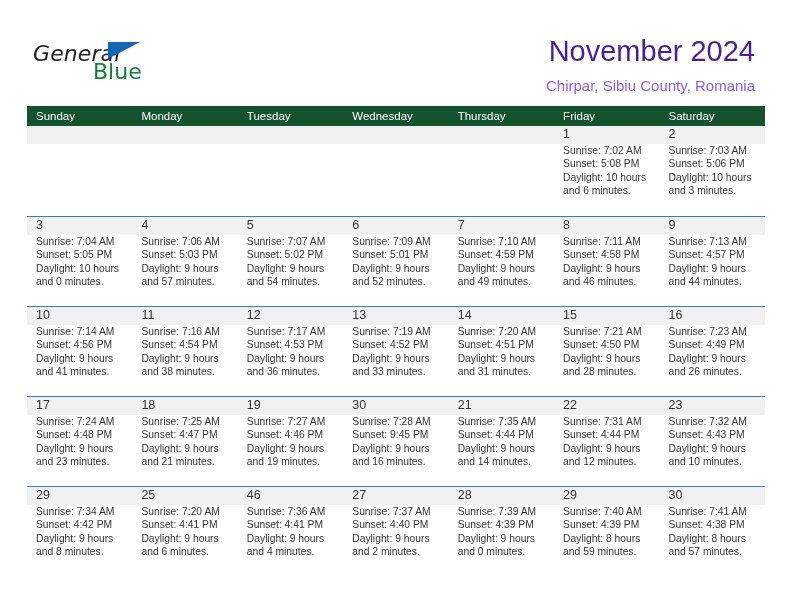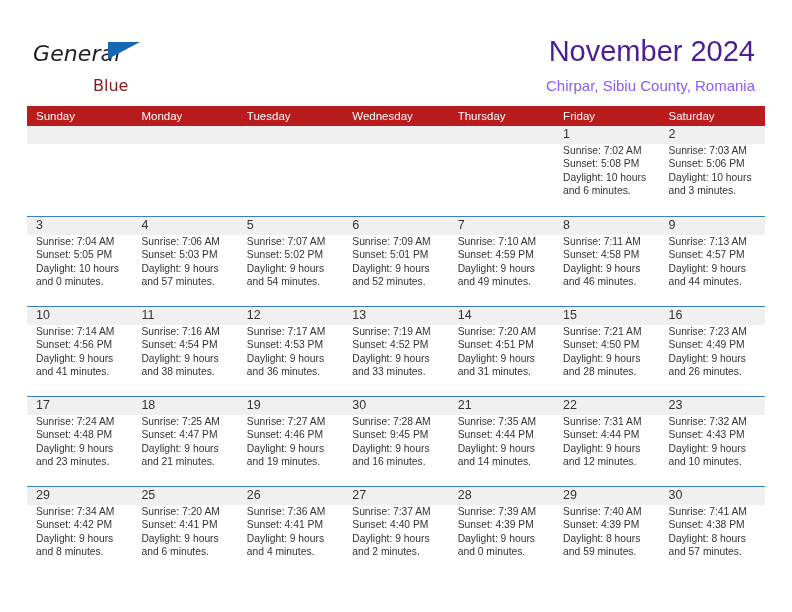--- a/index.html
+++ b/index.html
@@ -49,23 +49,23 @@
     position: absolute;
     left: 75px;
     top: 4px;
     width: 0; height: 0;
     border-left: 32px solid #1468b3;
     border-bottom: 17px solid transparent;
   }
   .logo-blue {
     position: absolute;
     left: 60px;
-    top: 36px;
-    font-size: 16px;
-    color: #7f1d1d;
+    top: 22px;
+    font-size: 22px;
+    color: #15803d;
     font-family: "DejaVu Sans", sans-serif;
     font-weight: 400;
     line-height: 24px;
   }
 
   .title-block {
     position: absolute;
     right: 37px;
     top: 33px;
     text-align: right;
@@ -90,21 +90,21 @@
     position: absolute;
     left: 27px;
     top: 106px;
     width: 738px;
   }
 
   .weekday-row {
     display: flex;
     width: 100%;
     height: 20px;
-    background: #b91c1c;
+    background: #14532d;
   }
   .weekday-cell {
     flex: 1 1 0;
     color: #ffffff;
     font-size: 11.5px;
     line-height: 20px;
     padding-left: 9px;
     white-space: nowrap;
     overflow: hidden;
   }
@@ -462,21 +462,21 @@
           <div class="day-cell">
             <div class="day-number">25</div>
             <div class="day-info">
               <div>Sunrise: 7:20 AM</div>
               <div>Sunset: 4:41 PM</div>
               <div>Daylight: 9 hours</div>
               <div>and 6 minutes.</div>
             </div>
           </div>
           <div class="day-cell">
-            <div class="day-number">26</div>
+            <div class="day-number">46</div>
             <div class="day-info">
               <div>Sunrise: 7:36 AM</div>
               <div>Sunset: 4:41 PM</div>
               <div>Daylight: 9 hours</div>
               <div>and 4 minutes.</div>
             </div>
           </div>
           <div class="day-cell">
             <div class="day-number">27</div>
             <div class="day-info">

